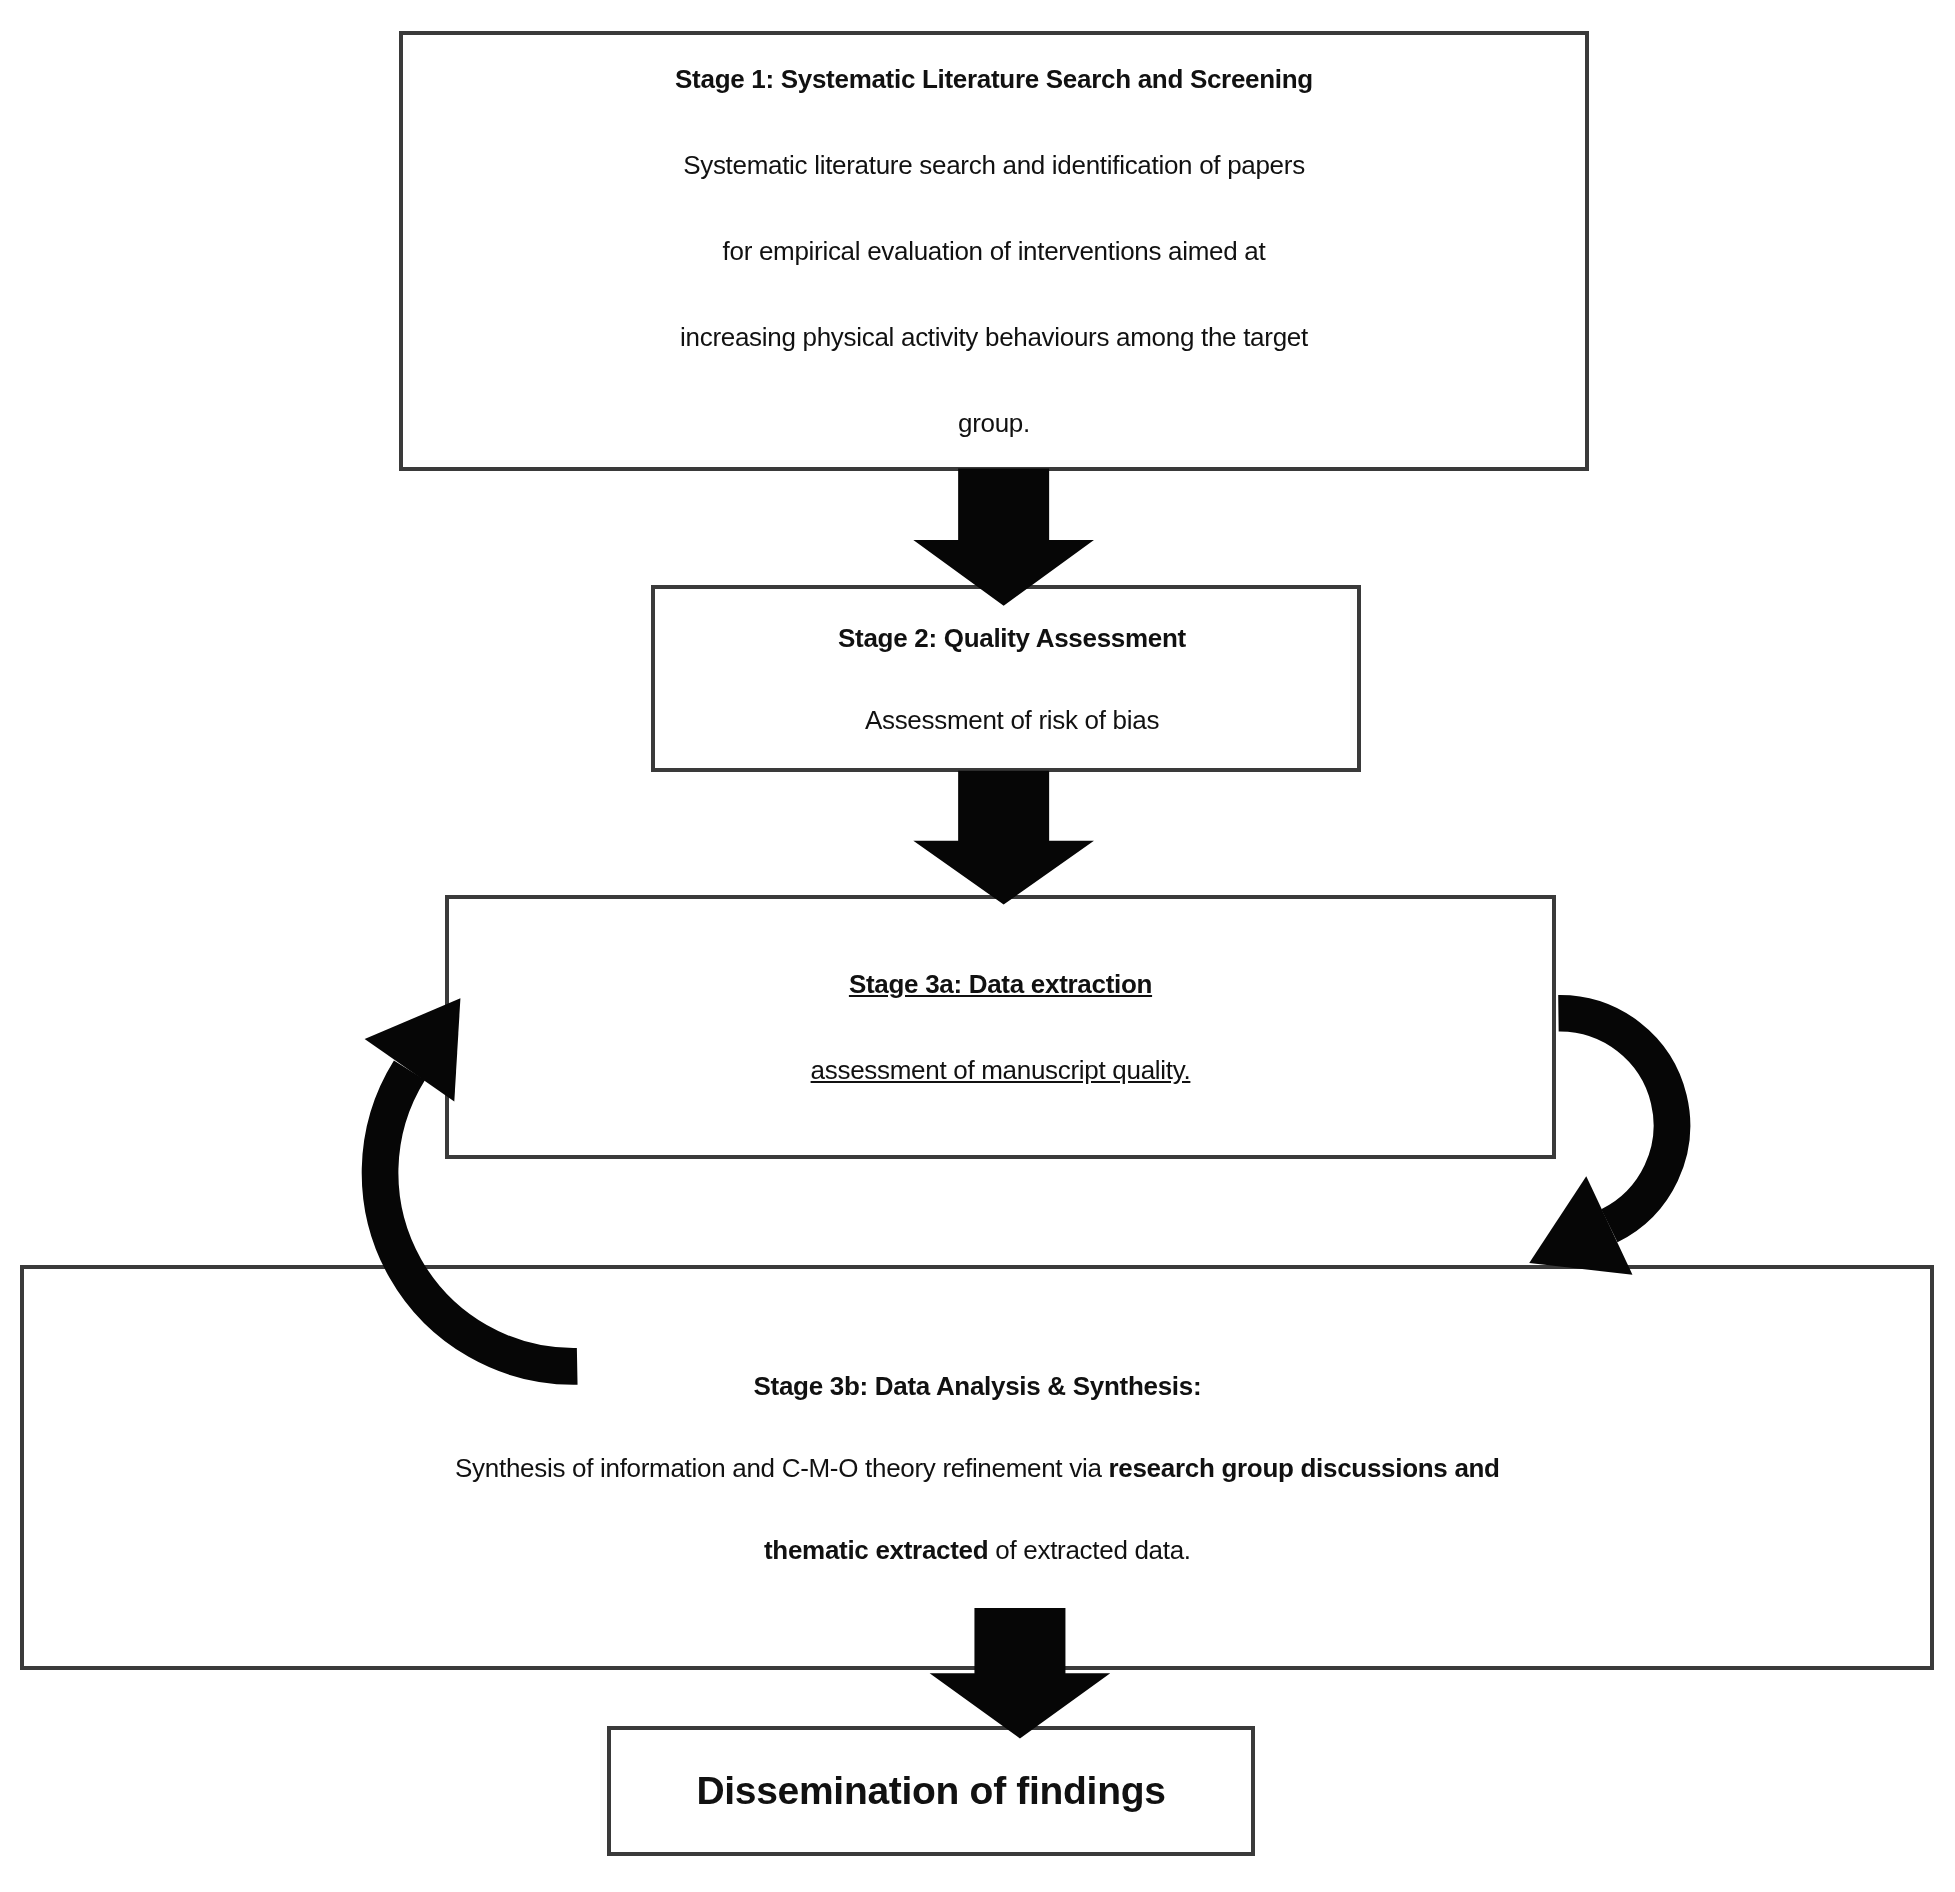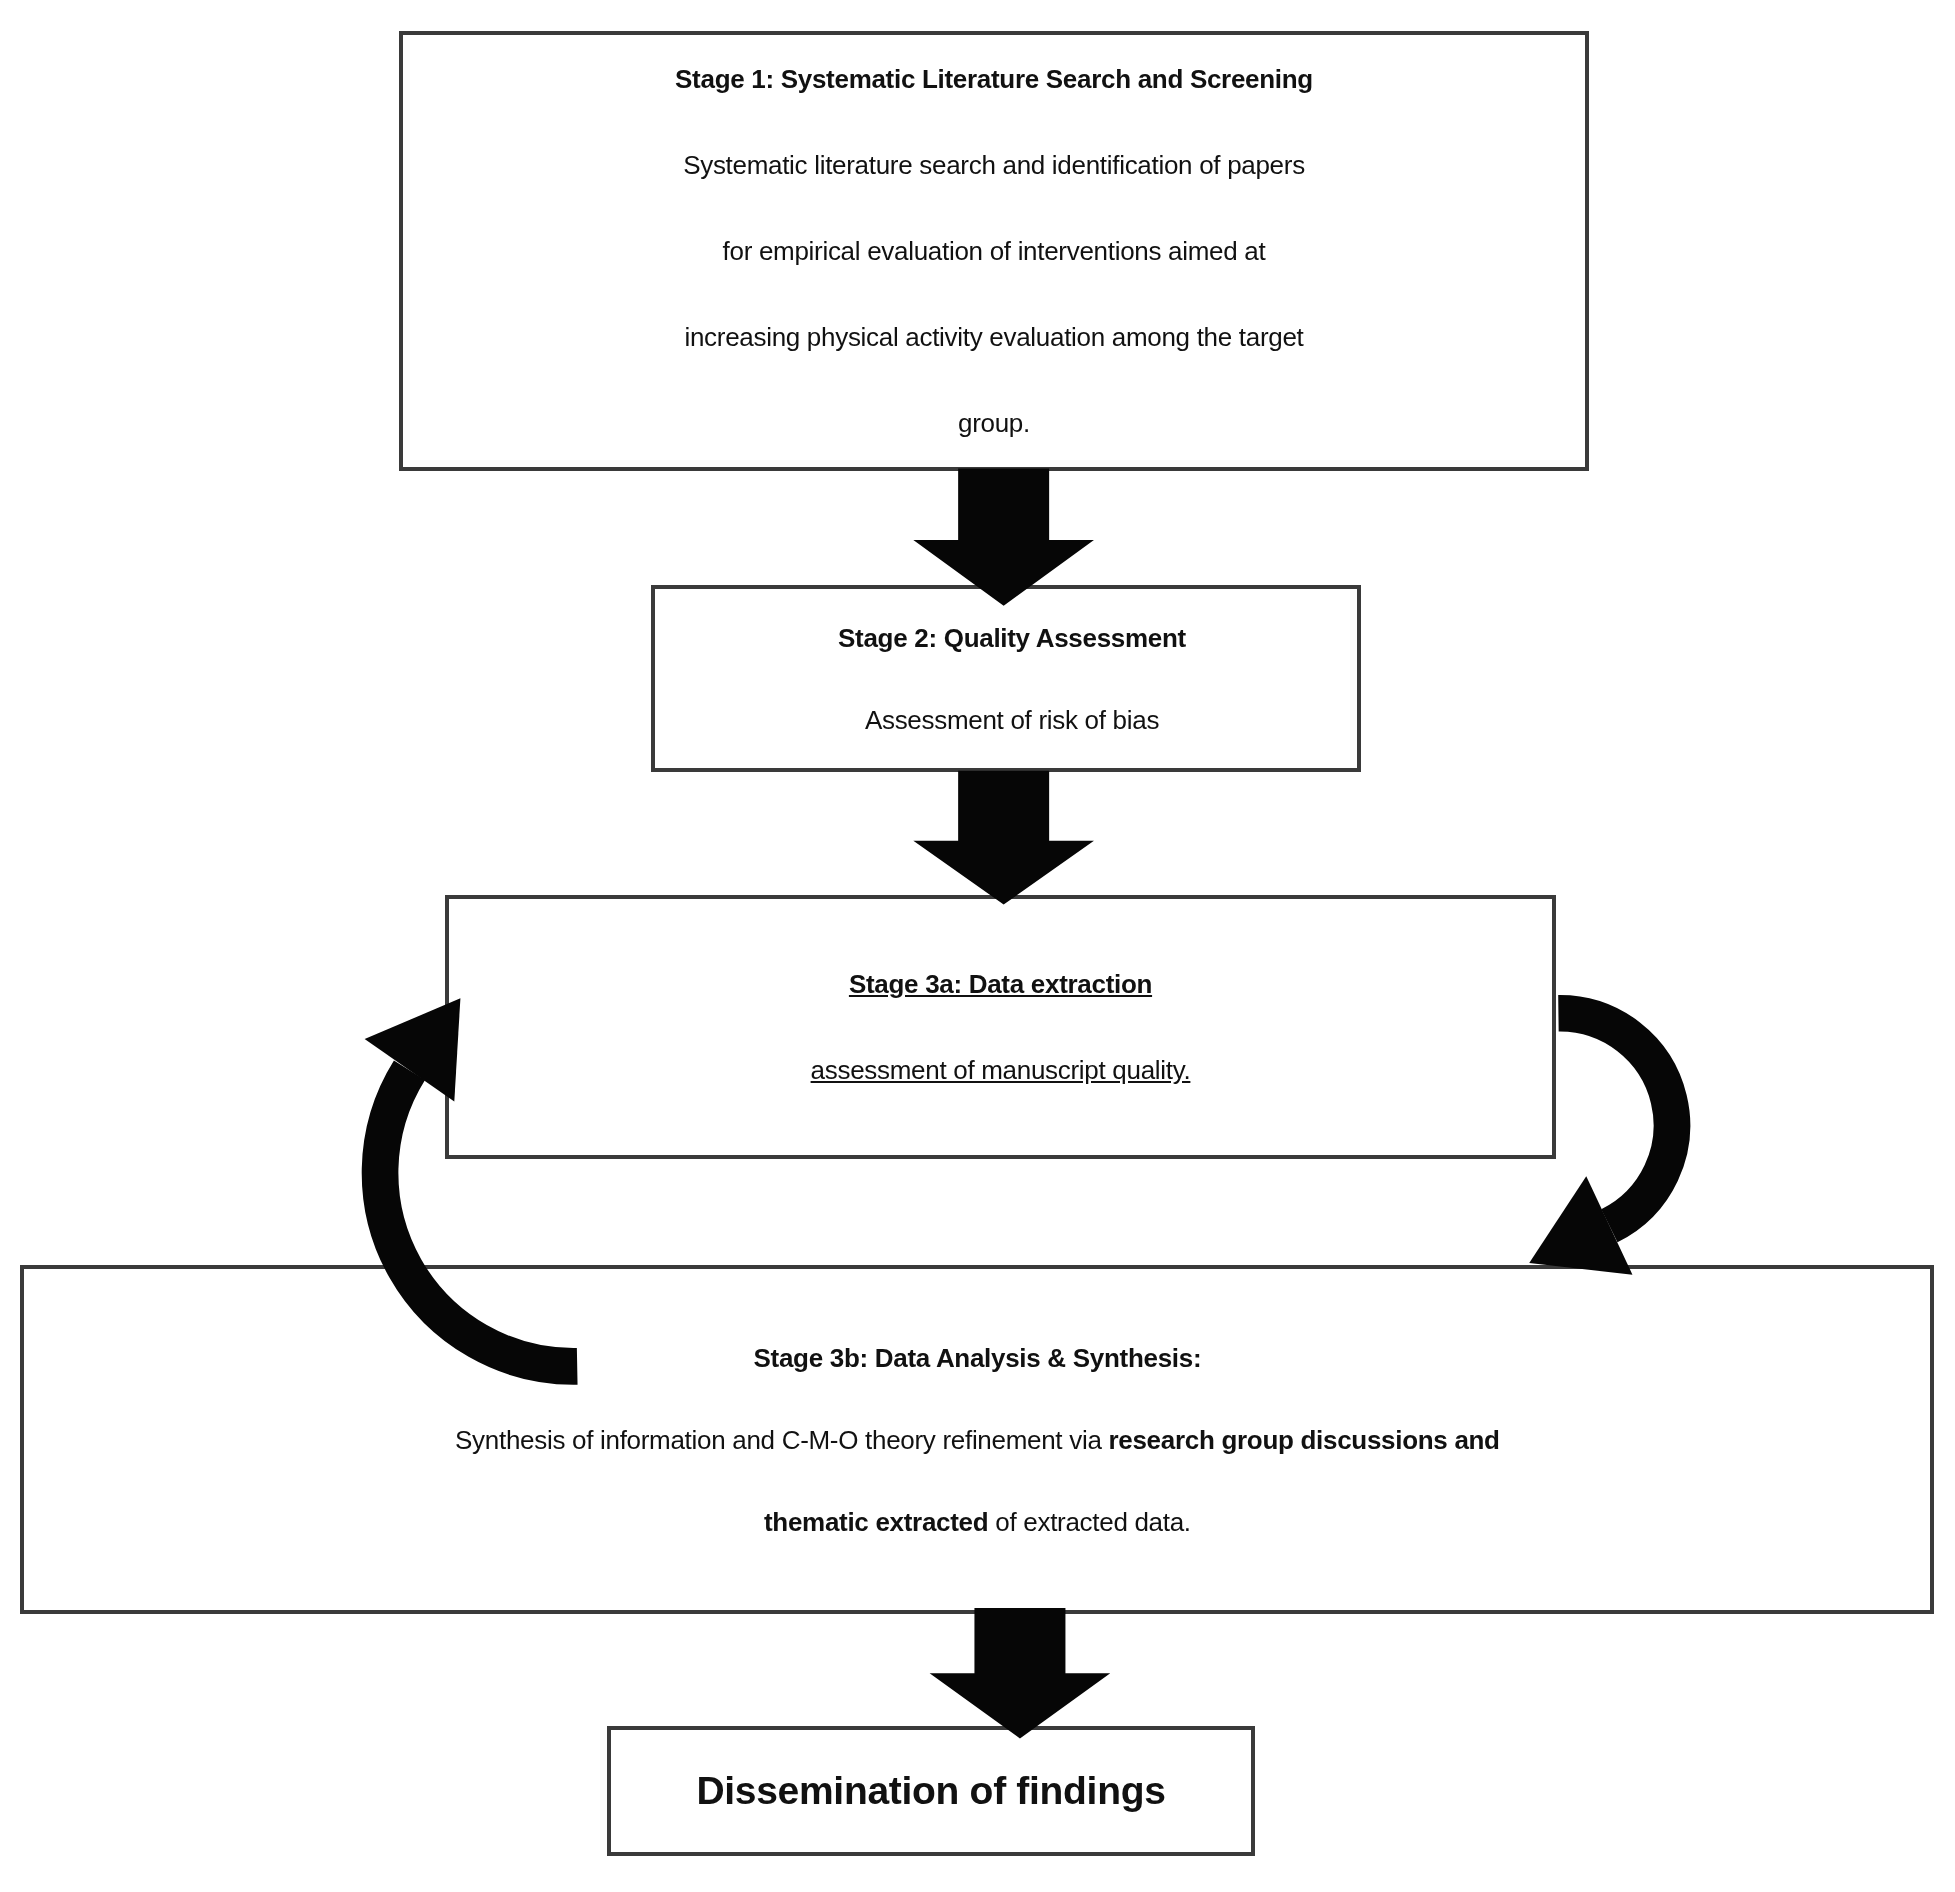--- a/index.html
+++ b/index.html
@@ -35,21 +35,21 @@
 
   #box-stage1 { left: 399px; top: 31px;   width: 1190px; height: 440px; }
   #box-stage1 .line { line-height: 86px; }
 
   #box-stage2 { left: 651px; top: 585px;  width: 710px; height: 187px; padding-left: 12px; }
   #box-stage2 .line { line-height: 82px; }
 
   #box-stage3a { left: 445px; top: 895px; width: 1111px; height: 264px; text-decoration: underline; }
   #box-stage3a .line { line-height: 86px; }
 
-  #box-stage3b { left: 20.4px; top: 1265px; width: 1914px; height: 349px; }
+  #box-stage3b { left: 20.4px; top: 1265px; width: 1914px; height: 405px; }
   #box-stage3b .line { line-height: 82px; }
 
   #box-dissemination { left: 607px; top: 1726px; width: 648px; height: 130px; font-size: 39px; }
   #box-dissemination .line { line-height: 48px; }
 
   #arrow-layer {
     position: absolute;
     left: 0; top: 0;
     width: 1955px;
     height: 1892px;
@@ -61,21 +61,21 @@
 </style>
 </head>
 <body>
 
 <div id="canvas">
 
   <div class="box" id="box-stage1">
     <div class="line title">Stage 1: Systematic Literature Search and Screening</div>
     <div class="line">Systematic literature search and identification of papers</div>
     <div class="line">for empirical evaluation of interventions aimed at</div>
-    <div class="line">increasing physical activity evaluation among the target</div>
+    <div class="line">increasing physical activity behaviours among the target</div>
     <div class="line">group.</div>
   </div>
 
   <div class="box" id="box-stage2">
     <div class="line title">Stage 2: Quality Assessment</div>
     <div class="line">Assessment of risk of bias</div>
   </div>
 
   <div class="box" id="box-stage3a">
     <div class="line title">Stage 3a: Data extraction</div>

